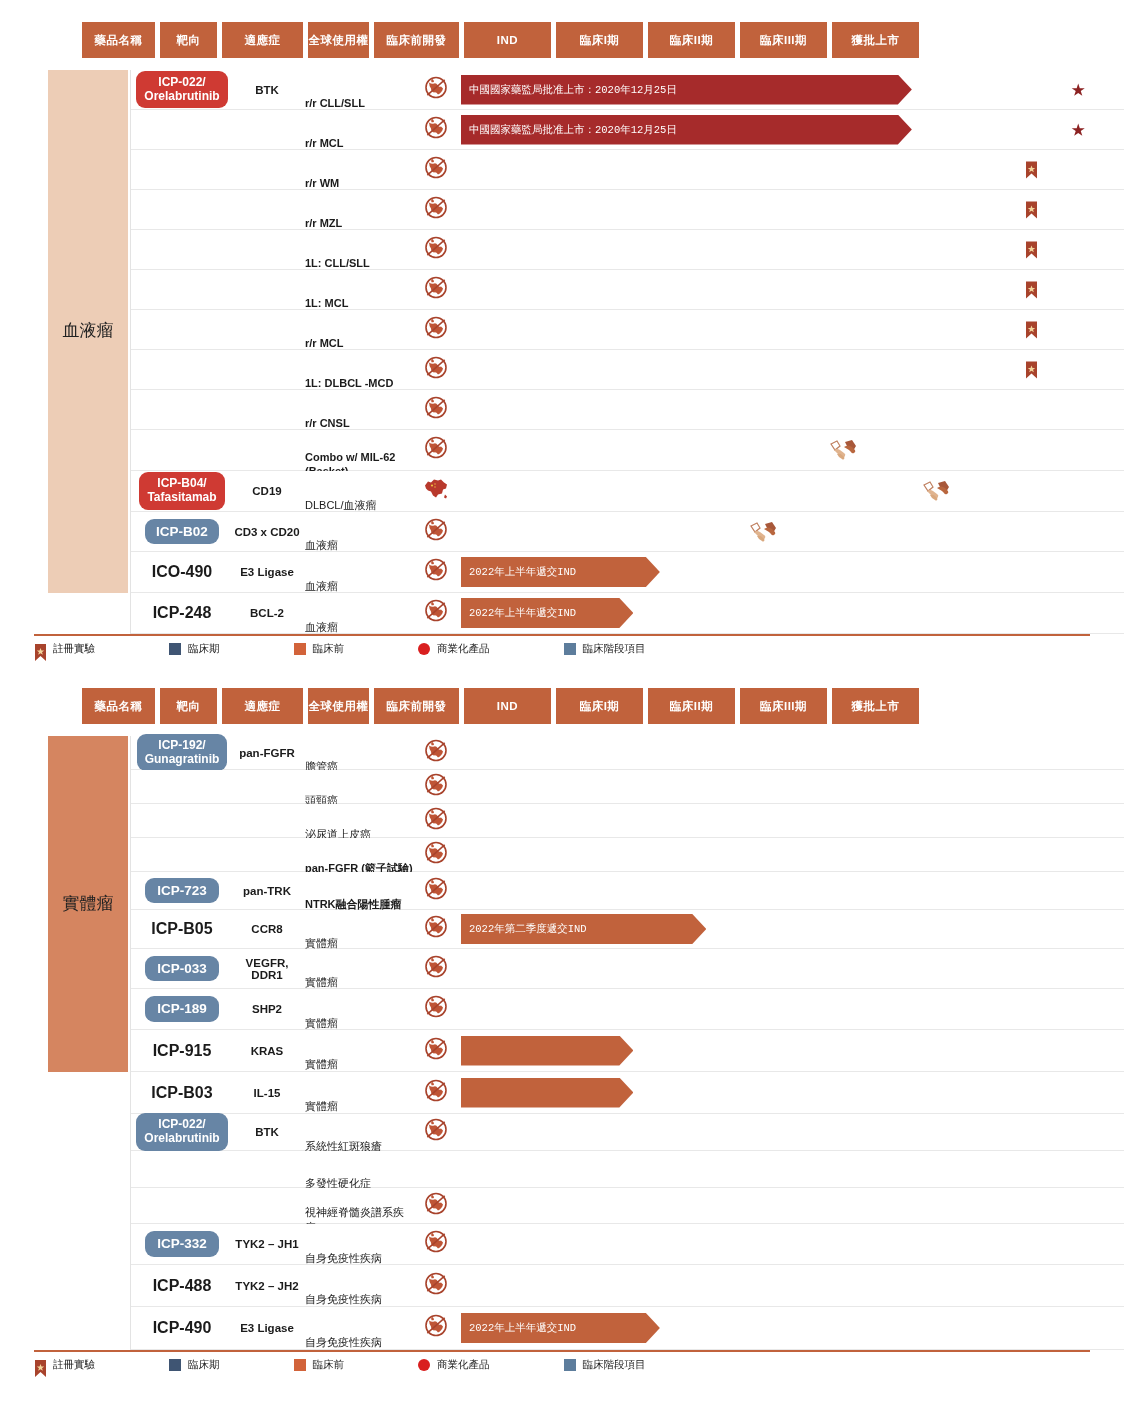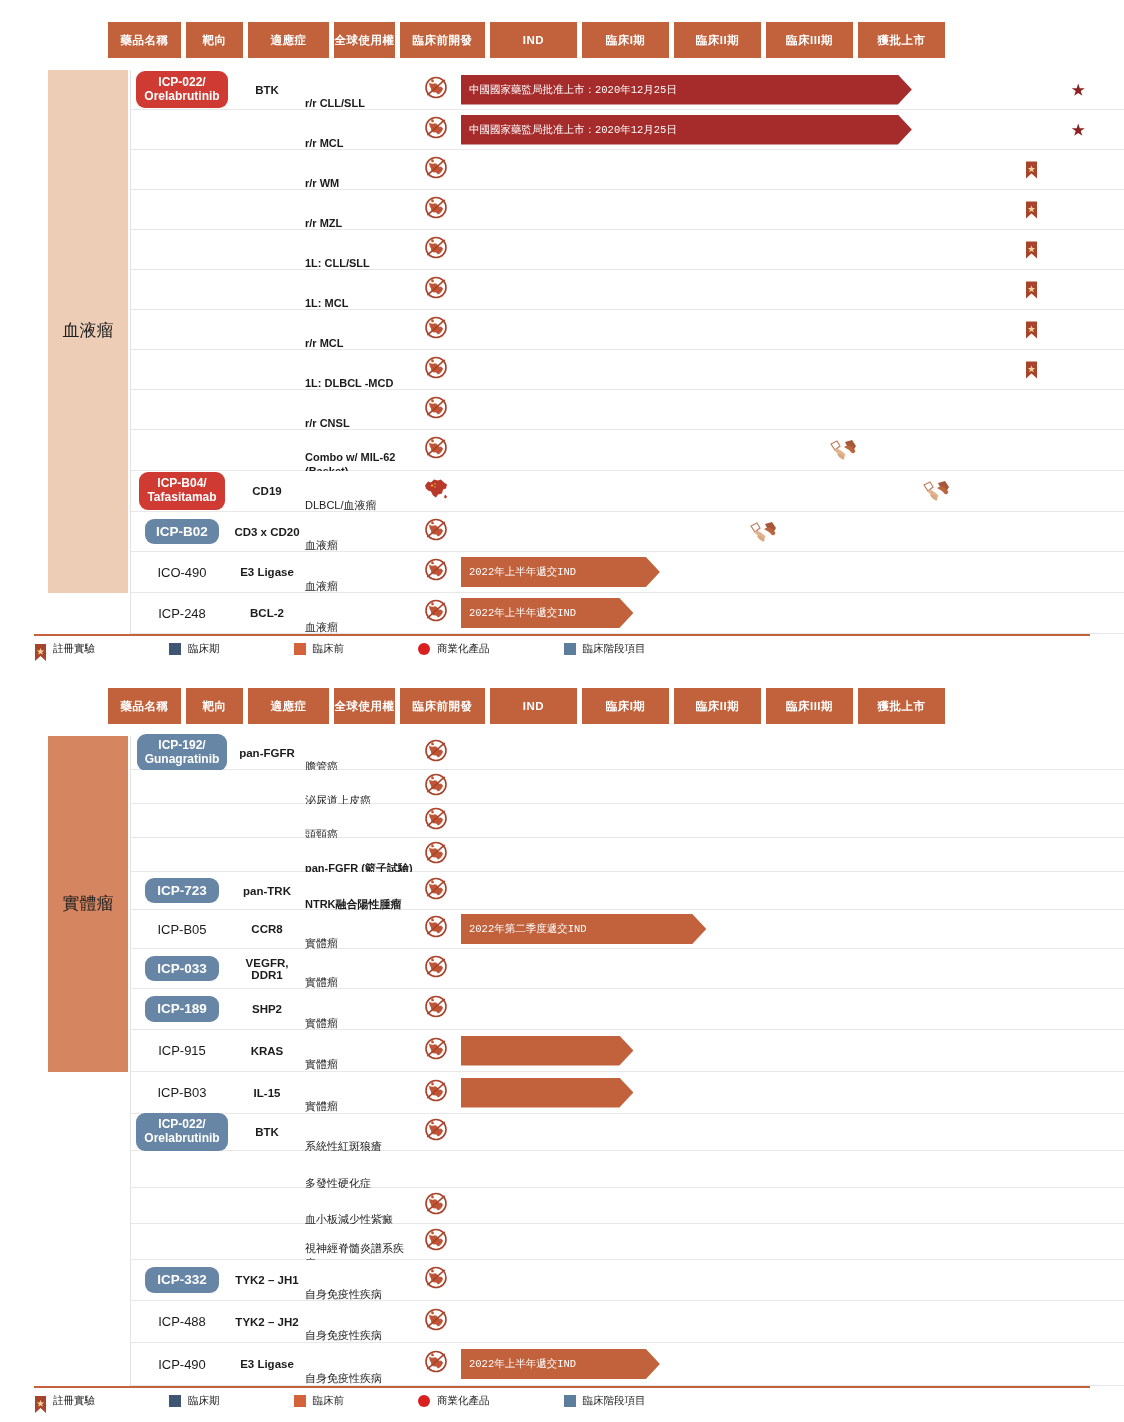--- a/index.html
+++ b/index.html
@@ -6,21 +6,21 @@
   html, body {
     margin: 0; padding: 0;
     background: #ffffff;
     font-family: "Liberation Sans", "DejaVu Sans", sans-serif;
   }
   body { width: 1124px; height: 1422px; position: relative; overflow: hidden; }
 
   .section { position: relative; width: 1124px; }
 
   
-  .hdr-row { position: relative; height: 48px; margin-left: 108px; padding-left: 32px; }
+  .hdr-row { position: relative; height: 48px; margin-left: 82px; padding-left: 32px; }
   .hdr-cell {
     position: absolute; top: 0; height: 36px;
     background: #c1623c;
     color: #ffffff;
     font-size: 11.5px; font-weight: bold;
     display: flex; align-items: center; justify-content: center;
     letter-spacing: .5px;
   }
 
   
@@ -45,21 +45,21 @@
   
   .c-drug, .c-target, .c-indi {
     position: absolute; top: 0; bottom: 0;
     display: flex; align-items: center;
   }
   .c-drug   { left: 0px;   width: 102px; justify-content: center; }
   .c-target { left: 100px; width: 72px;  justify-content: center; }
   .c-indi   { left: 174px; width: 108px; }
 
   .drug-plain {
-    font-size: 13px; font-weight: normal; color: #1b1b1b;
+    font-size: 16px; font-weight: bold; color: #1b1b1b;
   }
   .drug-badge {
     display: inline-flex; align-items: center; justify-content: center;
     text-align: center; border-radius: 9px;
     padding: 5px 8px; line-height: 1.15;
     font-size: 13.5px; font-weight: bold; color: #ffffff;
     min-width: 74px;
   }
   .drug-badge.red  { background: #cf3a33; }
   .drug-badge.blue { background: #6785a5; }
@@ -575,20 +575,41 @@
                 </div>
       <div class="track">
                   <div class="bar blue" style="width:58%"></div>
                 </div>
     </div>
   </div>
             <div class="row" style="height:34px">
     <div class="c-drug"></div>
     <div class="c-target"></div>
     <div class="c-indi">
+                <span class="indi-txt">頭頸癌</span>
+              </div>
+    <div class="c-right">
+      <div class="globe-cell">
+                  <span class="ico">
+  <svg width="24" height="24" viewBox="0 0 24 24">
+    <circle cx="12" cy="12" r="10" fill="none" stroke="#a8432c" stroke-width="1.6"></circle>
+    <path d="M5 7 q3 2 5 1 t4 2 q1 2 3 1 l2 2 q-1 4 -5 6 q-2 -3 -4 -2 q-3 -1 -3 -4 q-2 -3 -2 -6z" fill="#bf5536"></path>
+    <path d="M8 3.2 q2 1 2 3 q-1 1 -2.5 .5 q-1 -2 .5 -3.5z" fill="#bf5536"></path>
+    <line x1="3.3" y1="19.6" x2="20.7" y2="4.4" stroke="#a8432c" stroke-width="1.5"></line>
+  </svg></span>
+                </div>
+      <div class="track">
+                  <div class="bar blue" style="width:51%"></div>
+                </div>
+    </div>
+  </div>
+            <div class="row" style="height:34px">
+    <div class="c-drug"></div>
+    <div class="c-target"></div>
+    <div class="c-indi">
                 <span class="indi-txt">泌尿道上皮癌</span>
               </div>
     <div class="c-right">
       <div class="globe-cell">
                   <span class="ico">
   <svg width="24" height="24" viewBox="0 0 24 24">
     <circle cx="12" cy="12" r="10" fill="none" stroke="#a8432c" stroke-width="1.6"></circle>
     <path d="M5 7 q3 2 5 1 t4 2 q1 2 3 1 l2 2 q-1 4 -5 6 q-2 -3 -4 -2 q-3 -1 -3 -4 q-2 -3 -2 -6z" fill="#bf5536"></path>
     <path d="M8 3.2 q2 1 2 3 q-1 1 -2.5 .5 q-1 -2 .5 -3.5z" fill="#bf5536"></path>
     <line x1="3.3" y1="19.6" x2="20.7" y2="4.4" stroke="#a8432c" stroke-width="1.5"></line>
@@ -596,41 +617,20 @@
                 </div>
       <div class="track">
                   <div class="bar blue" style="width:58%"></div>
                 </div>
     </div>
   </div>
             <div class="row" style="height:34px">
     <div class="c-drug"></div>
     <div class="c-target"></div>
     <div class="c-indi">
-                <span class="indi-txt">頭頸癌</span>
-              </div>
-    <div class="c-right">
-      <div class="globe-cell">
-                  <span class="ico">
-  <svg width="24" height="24" viewBox="0 0 24 24">
-    <circle cx="12" cy="12" r="10" fill="none" stroke="#a8432c" stroke-width="1.6"></circle>
-    <path d="M5 7 q3 2 5 1 t4 2 q1 2 3 1 l2 2 q-1 4 -5 6 q-2 -3 -4 -2 q-3 -1 -3 -4 q-2 -3 -2 -6z" fill="#bf5536"></path>
-    <path d="M8 3.2 q2 1 2 3 q-1 1 -2.5 .5 q-1 -2 .5 -3.5z" fill="#bf5536"></path>
-    <line x1="3.3" y1="19.6" x2="20.7" y2="4.4" stroke="#a8432c" stroke-width="1.5"></line>
-  </svg></span>
-                </div>
-      <div class="track">
-                  <div class="bar blue" style="width:51%"></div>
-                </div>
-    </div>
-  </div>
-            <div class="row" style="height:34px">
-    <div class="c-drug"></div>
-    <div class="c-target"></div>
-    <div class="c-indi">
                 <span class="indi-txt bold">pan-FGFR (籃子試驗)</span>
               </div>
     <div class="c-right">
       <div class="globe-cell">
                   <span class="ico">
   <svg width="24" height="24" viewBox="0 0 24 24">
     <circle cx="12" cy="12" r="10" fill="none" stroke="#a8432c" stroke-width="1.6"></circle>
     <path d="M5 7 q3 2 5 1 t4 2 q1 2 3 1 l2 2 q-1 4 -5 6 q-2 -3 -4 -2 q-3 -1 -3 -4 q-2 -3 -2 -6z" fill="#bf5536"></path>
     <path d="M8 3.2 q2 1 2 3 q-1 1 -2.5 .5 q-1 -2 .5 -3.5z" fill="#bf5536"></path>
     <line x1="3.3" y1="19.6" x2="20.7" y2="4.4" stroke="#a8432c" stroke-width="1.5"></line>
@@ -815,41 +815,20 @@
                   <div class="bar blue" style="width:68%"></div>
                 </div>
     </div>
   </div>
             <div class="row" style="height:37px">
     <div class="c-drug"></div>
     <div class="c-target"></div>
     <div class="c-indi">
                 <span class="indi-txt">多發性硬化症</span>
               </div>
-  </div>
-            <div class="row" style="height:36px">
-    <div class="c-drug"></div>
-    <div class="c-target"></div>
-    <div class="c-indi">
-                <span class="indi-txt">血小板減少性紫癜</span>
-              </div>
-    <div class="c-right">
-      <div class="globe-cell">
-                  <span class="ico">
-  <svg width="24" height="24" viewBox="0 0 24 24">
-    <circle cx="12" cy="12" r="10" fill="none" stroke="#a8432c" stroke-width="1.6"></circle>
-    <path d="M5 7 q3 2 5 1 t4 2 q1 2 3 1 l2 2 q-1 4 -5 6 q-2 -3 -4 -2 q-3 -1 -3 -4 q-2 -3 -2 -6z" fill="#bf5536"></path>
-    <path d="M8 3.2 q2 1 2 3 q-1 1 -2.5 .5 q-1 -2 .5 -3.5z" fill="#bf5536"></path>
-    <line x1="3.3" y1="19.6" x2="20.7" y2="4.4" stroke="#a8432c" stroke-width="1.5"></line>
-  </svg></span>
-                </div>
-      <div class="track">
-                  <div class="bar blue" style="width:56%"></div>
-                </div>
-    </div>
   </div>
             <div class="row" style="height:36px">
     <div class="c-drug"></div>
     <div class="c-target"></div>
     <div class="c-indi">
                 <span class="indi-txt">視神經脊髓炎譜系疾病</span>
               </div>
     <div class="c-right">
       <div class="globe-cell">
                   <span class="ico">

